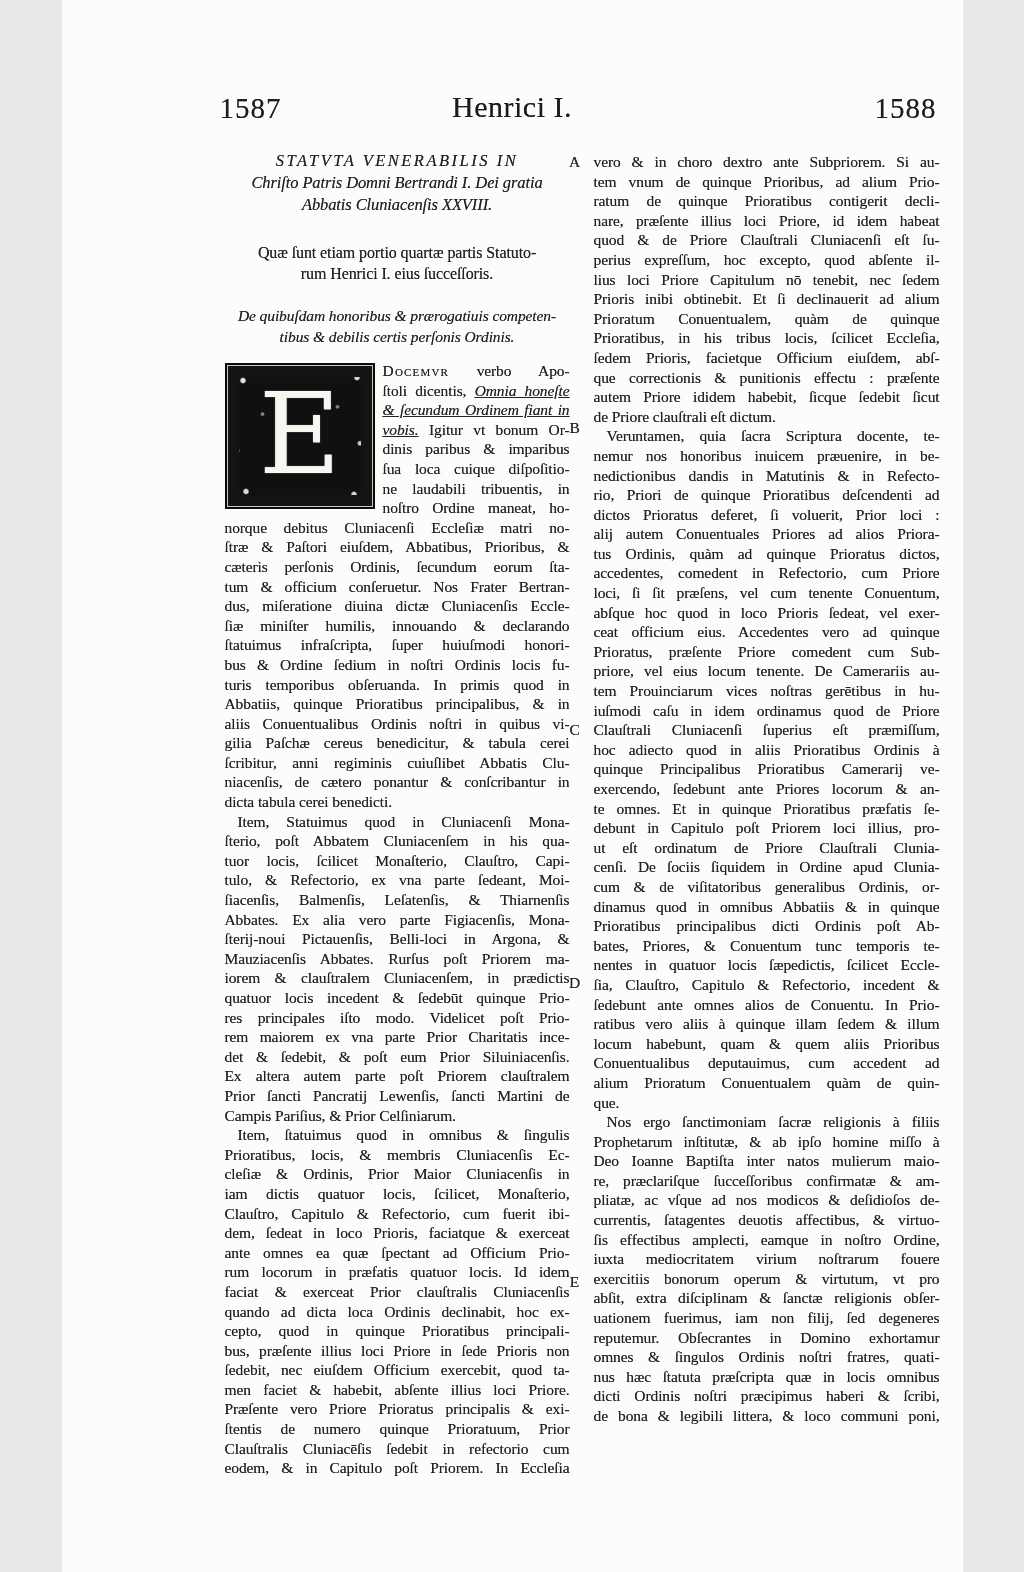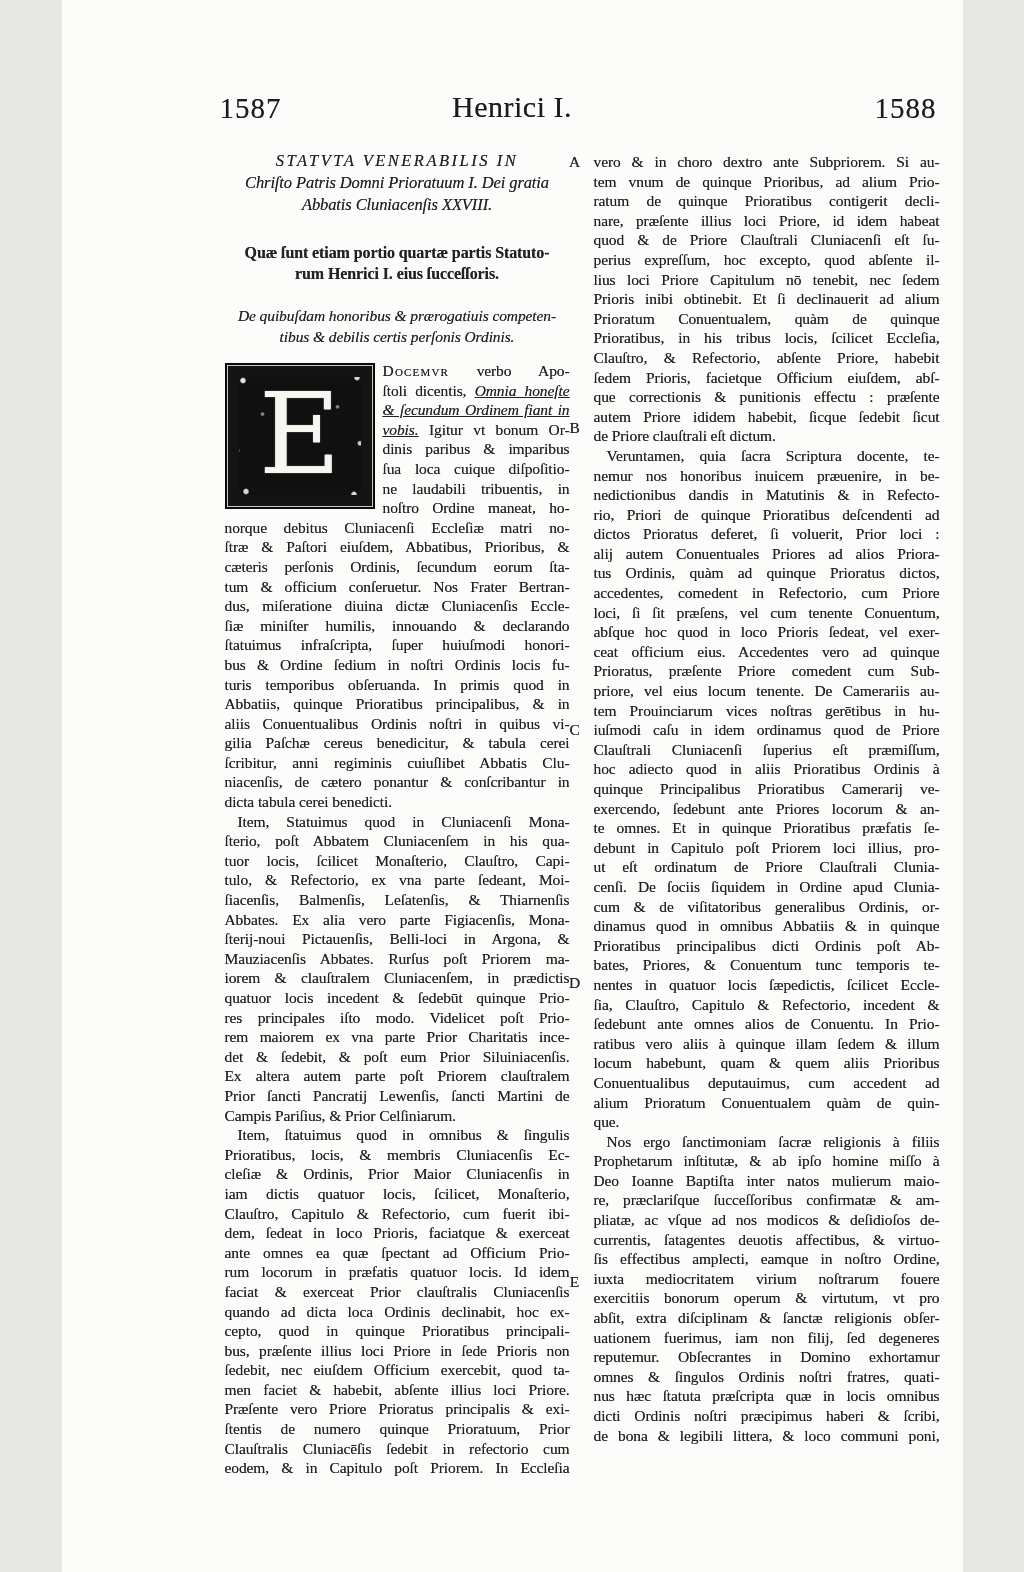--- a/index.html
+++ b/index.html
@@ -31,21 +31,21 @@
   .para.runs-on .tl:last-child{text-align-last:justify;}
   .para.indent .tl:first-child{text-indent:13px;}
   .s-i{font-style:italic;text-decoration:underline;}
   .s-sc{font-variant:small-caps;letter-spacing:1.2px;}
   .s-r{}
   
   .head-italic{margin-top:4px;font-size:16.5px;line-height:22px;}
   .head-italic .tl{font-style:italic;text-align:right;text-align-last:center;white-space:normal;}
   .head-italic .tl:first-child{letter-spacing:2.5px;}
   .head-roman{margin-top:26px;font-size:16px;line-height:21px;}
-  .head-roman .tl{text-align:left;text-align-last:center;white-space:normal;font-weight:bold;}
+  .head-roman .tl{text-align:left;text-align-last:center;white-space:normal;}
   .head-italic2{margin-top:21px;font-size:15.5px;line-height:21px;}
   .head-italic2 .tl{font-style:italic;text-align:center;text-align-last:center;white-space:normal;}
   .body-block{margin-top:14px;}
   
   .dropcap-block{
     float:left;width:150px;height:146px;margin:2px 8px 2px 0;
     background:#101010;
     box-shadow:inset 0 0 0 2px #0b0b0b, inset 0 0 0 3px #c9c9c2, inset 0 0 0 14px rgba(20,20,20,1);
     background-image:
       radial-gradient(circle at 12% 12%, rgba(250,250,245,.9) 2px, transparent 3.4px),
@@ -85,21 +85,21 @@
 
   <div class="header">
     <span class="folio folio-left">1587</span>
     <span class="running-title">Henrici I.</span>
     <span class="folio folio-right">1588</span>
   </div>
 
   <div class="col col-left">
     <div class="head-italic">
         <div class="tl">STATVTA VENERABILIS IN</div>
-        <div class="tl">Chriſto Patris Domni Prioratuum I.  Dei gratia</div>
+        <div class="tl">Chriſto Patris Domni Bertrandi I.  Dei gratia</div>
         <div class="tl">Abbatis Cluniacenſis XXVIII.</div>
       </div>
     <div class="head-roman">
         <div class="tl">Quæ ſunt etiam portio quartæ partis Statuto-</div>
         <div class="tl">rum Henrici I. eius ſucceſſoris.</div>
       </div>
     <div class="head-italic2">
         <div class="tl">De quibuſdam honoribus &amp; prærogatiuis competen-</div>
         <div class="tl">tibus &amp; debilis certis perſonis Ordinis.</div>
       </div>
@@ -189,21 +189,20 @@
         <div class="tl">vero &amp; in choro dextro ante Subpriorem. Si au-</div>
         <div class="tl">tem vnum de quinque Prioribus, ad alium Prio-</div>
         <div class="tl">ratum de quinque Prioratibus contigerit decli-</div>
         <div class="tl">nare, præſente illius loci Priore, id idem habeat</div>
         <div class="tl">quod &amp; de Priore Clauſtrali Cluniacenſi eſt ſu-</div>
         <div class="tl">perius expreſſum, hoc excepto, quod abſente il-</div>
         <div class="tl">lius loci Priore Capitulum nō tenebit, nec ſedem</div>
         <div class="tl">Prioris inibi obtinebit. Et ſi declinauerit ad alium</div>
         <div class="tl">Prioratum Conuentualem, quàm de quinque</div>
         <div class="tl">Prioratibus, in his tribus locis, ſcilicet Eccleſia,</div>
-        <div class="tl">Clauſtro, &amp; Refectorio, abſente Priore, habebit</div>
         <div class="tl">ſedem Prioris, facietque Officium eiuſdem, abſ-</div>
         <div class="tl">que correctionis &amp; punitionis effectu : præſente</div>
         <div class="tl">autem Priore ididem habebit, ſicque ſedebit ſicut</div>
         <div class="tl">de Priore clauſtrali eſt dictum.</div>
       </div>
     <div class="para indent">
         <div class="tl">Veruntamen, quia ſacra Scriptura docente, te-</div>
         <div class="tl">nemur nos honoribus inuicem præuenire, in be-</div>
         <div class="tl">nedictionibus dandis in Matutinis &amp; in Refecto-</div>
         <div class="tl">rio, Priori de quinque Prioratibus deſcendenti ad</div>

